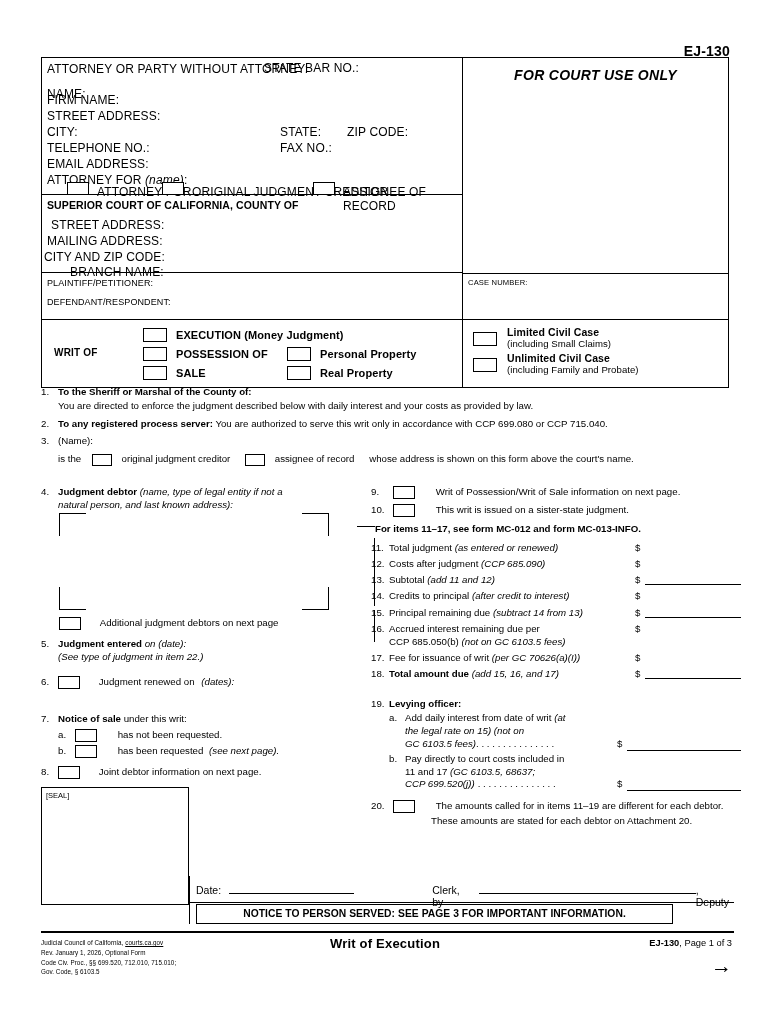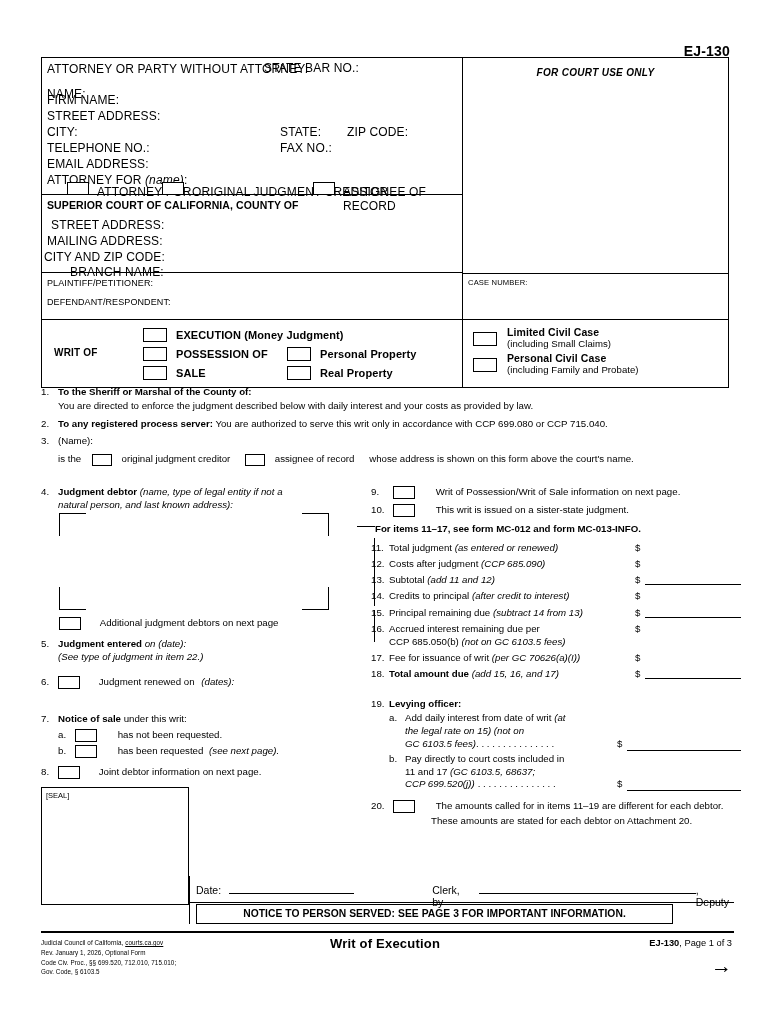--- a/index.html
+++ b/index.html
@@ -105,21 +105,21 @@
     padding-top: 5px;
   }
   .party-lbl {
     font-size: 9px;
     padding-left: 5px;
     letter-spacing: .1px;
   }
   .party-lbl + .party-lbl { margin-top: 9px; }
 
   .fcuo {
-    font-size: 10px;
+    font-size: 14px;
     font-style: italic;
     font-weight: bold;
     text-align: center;
     padding-top: 9px;
     letter-spacing: .3px;
   }
   .case-no-block {
     border-top: 1.3px solid #000;
     height: 46px;
     box-sizing: border-box;
@@ -417,21 +417,21 @@
         <div class="civ-row">
           <span class="cb cb-lg" style="margin-right:10px;margin-top:2px;"></span>
           <span>
             <span class="civ-txt-main">Limited Civil Case</span><br>
             <span class="civ-txt-sub">(including Small Claims)</span>
           </span>
         </div>
         <div class="civ-row">
           <span class="cb cb-lg" style="margin-right:10px;margin-top:2px;"></span>
           <span>
-            <span class="civ-txt-main">Personal Civil Case</span><br>
+            <span class="civ-txt-main">Unlimited Civil Case</span><br>
             <span class="civ-txt-sub">(including Family and Probate)</span>
           </span>
         </div>
       </div>
     </div>
   </div>
 
   <div class="body">
 
     <div class="item">

